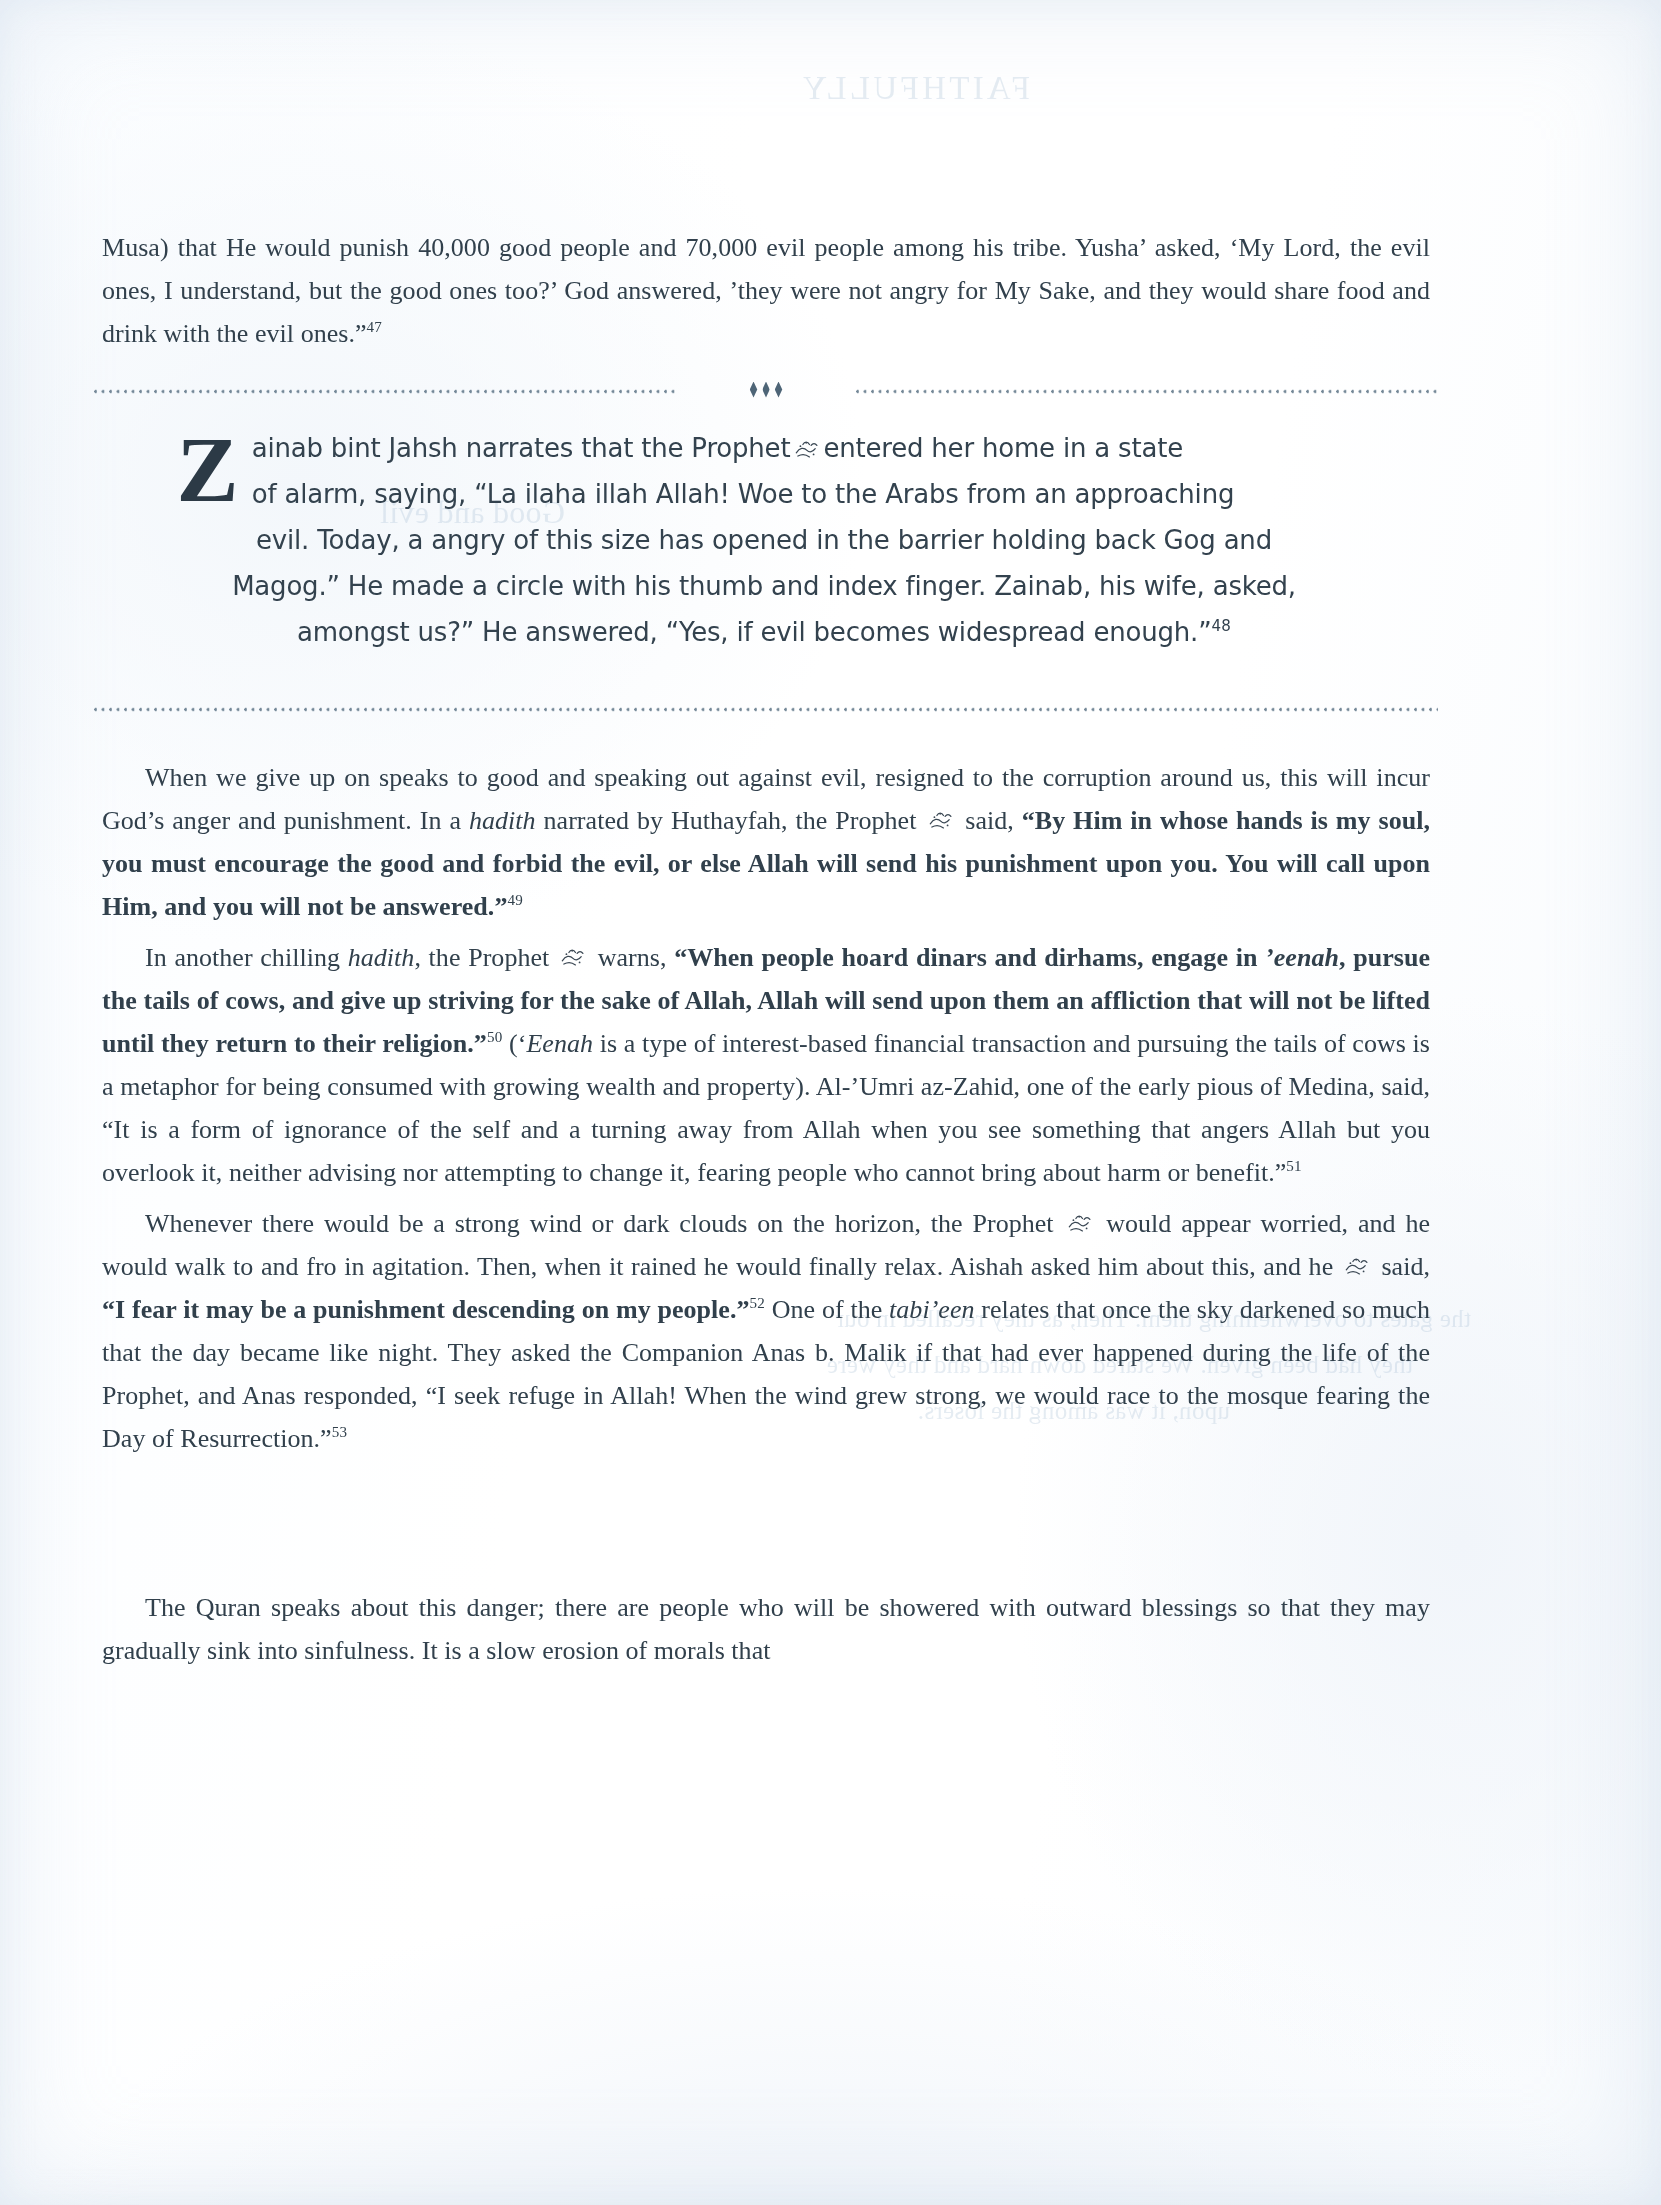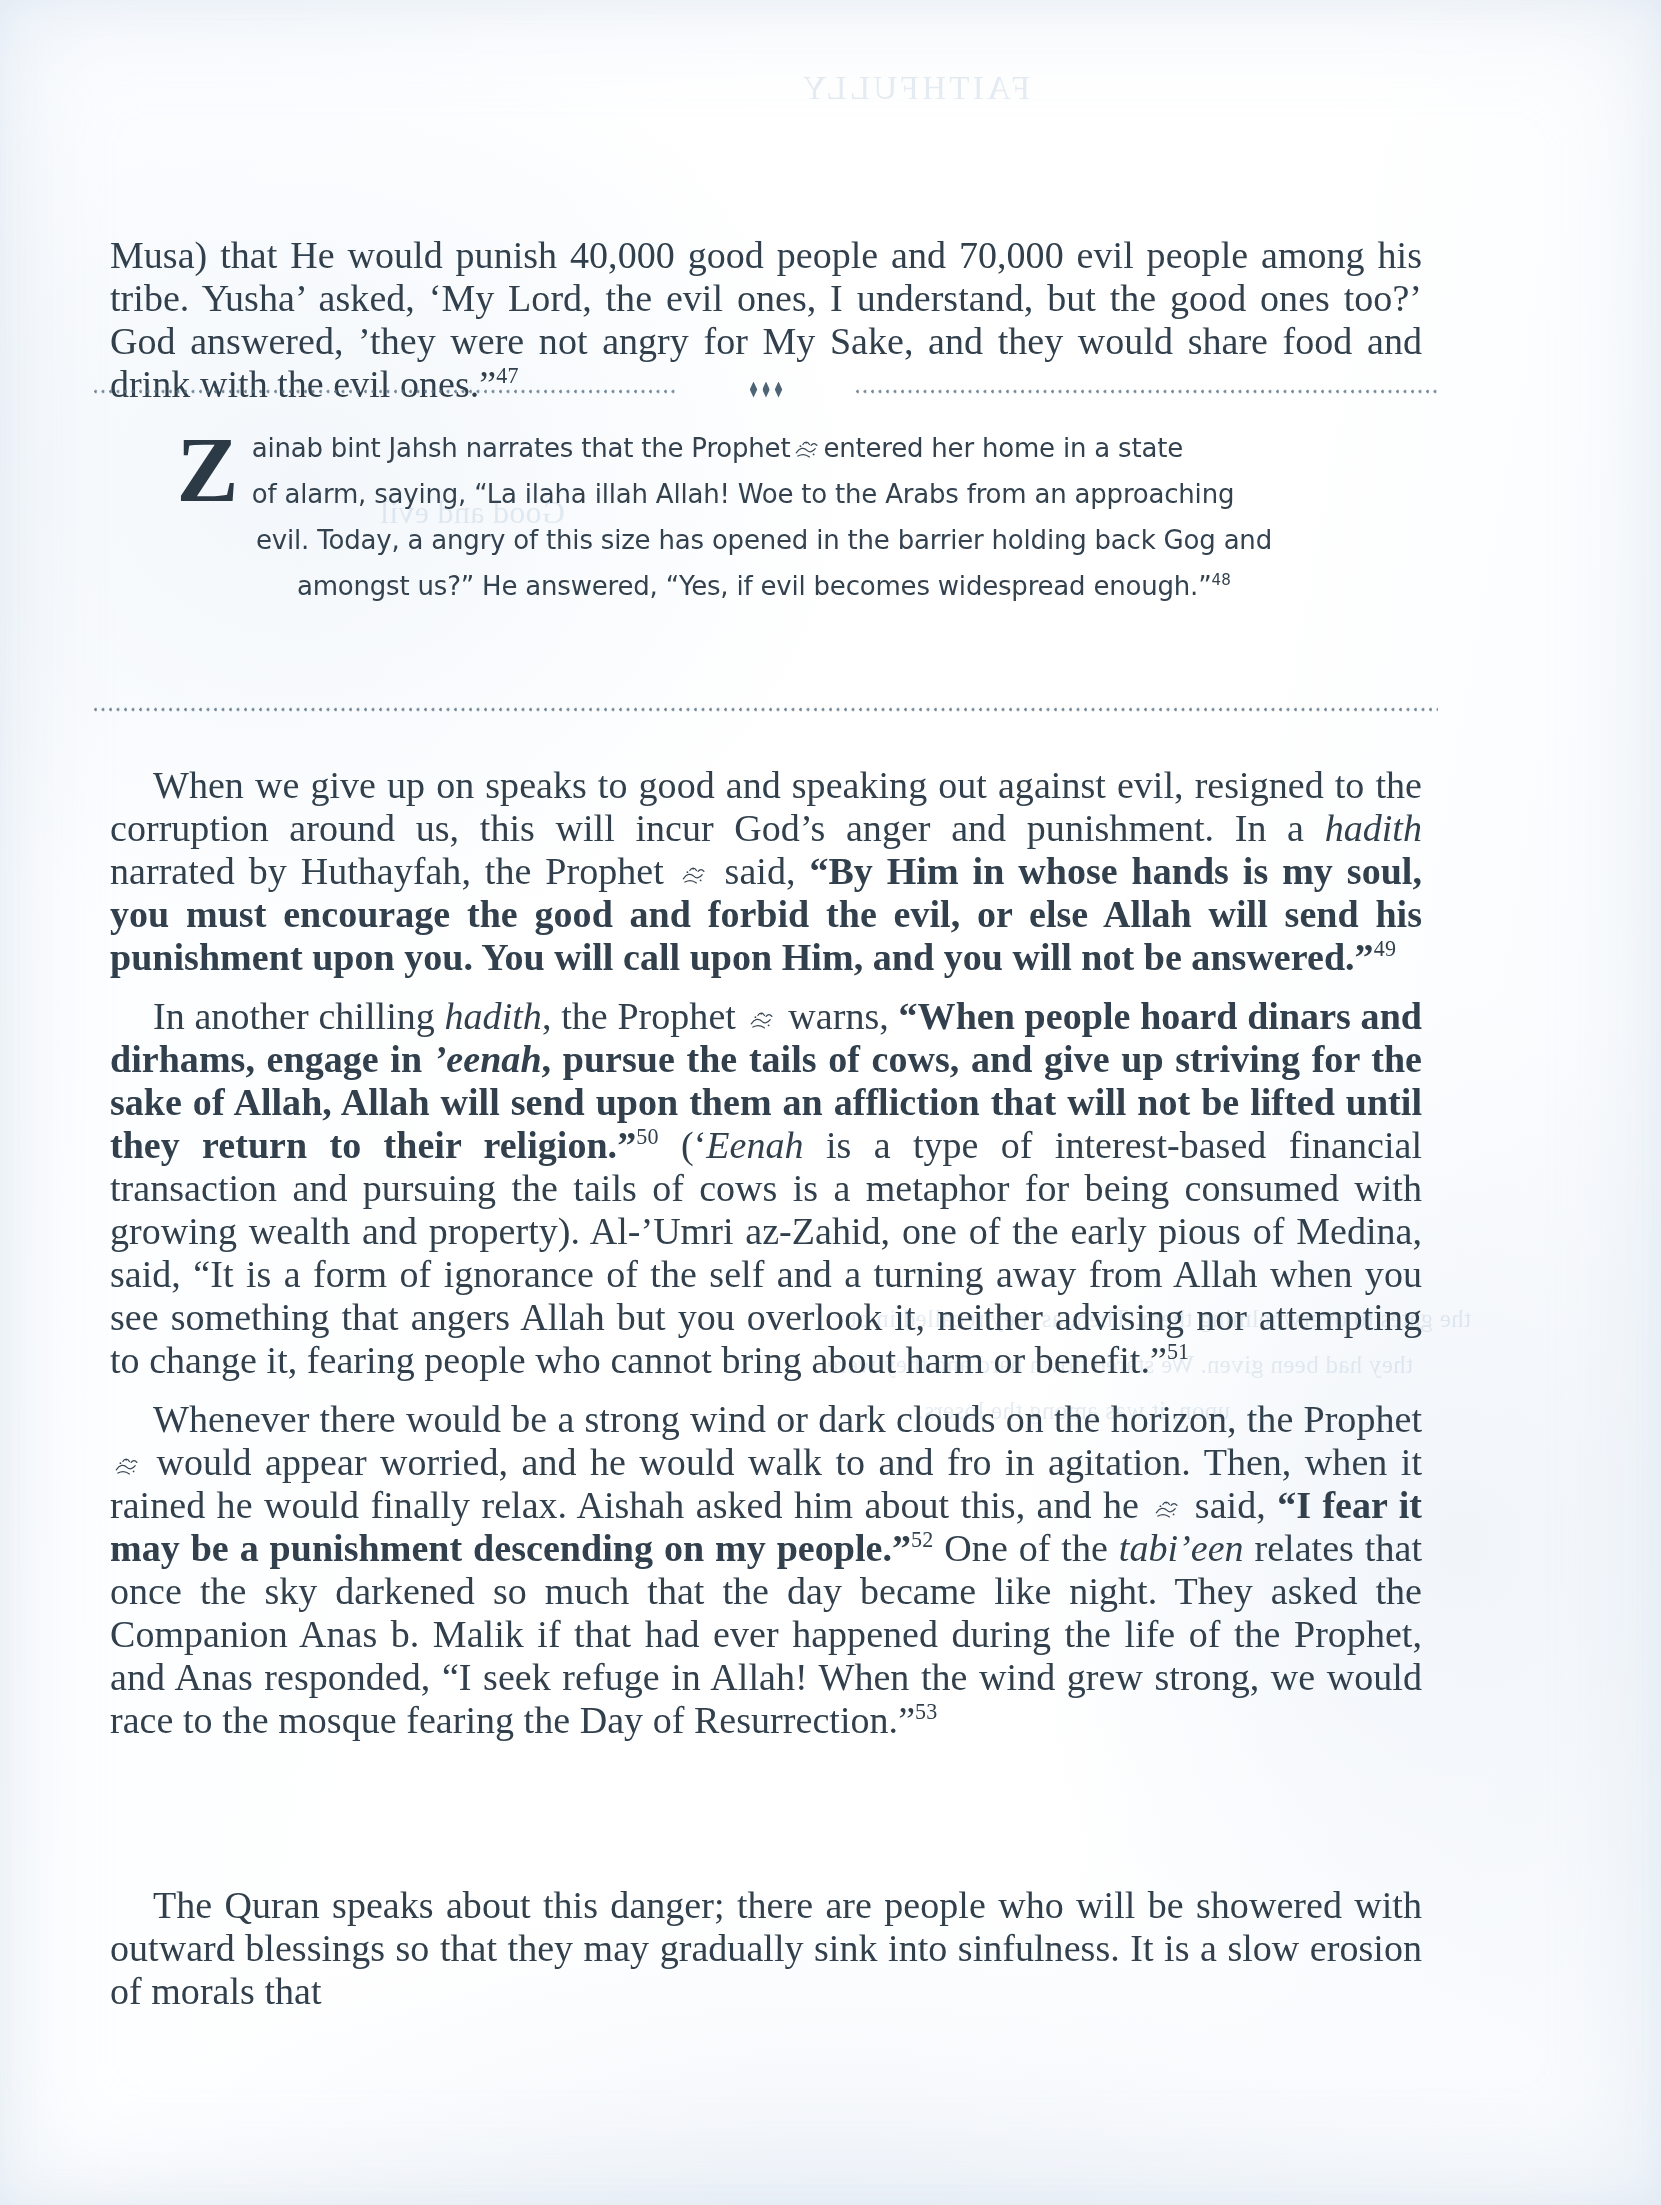--- a/index.html
+++ b/index.html
@@ -85,22 +85,22 @@
 
   
   .textblock {
     position: absolute;
     left: 94px;
     top: 218px;
     width: 1344px;
   }
 
   p.body {
-    margin: 16px;
-    font-size: 38px;
+    margin: 8px;
+    font-size: 26px;
     line-height: 43px;
     color: #31404c;
     text-align: justify;
     text-justify: inter-word;
     letter-spacing: 0.04px;
   }
   p.body.indent { text-indent: 43px; }
   p.body.flush  { text-indent: 0; }
 
   b.hadith { font-weight: bold; }
@@ -242,20 +242,21 @@
               <path d="M22 10 C24 7, 27 7, 29 10"></path>
             </g>
             <g fill="#3a4753">
               <circle cx="9" cy="11" r="1.1"></circle>
               <circle cx="16" cy="7" r="1"></circle>
               <circle cx="25" cy="21" r="1.1"></circle>
             </g>
           </svg></span><span>entered her home in a state</span></span>
     <span class="qline l2">of alarm, saying, “La ilaha illah Allah! Woe to the Arabs from an approaching</span>
     <span class="qline">evil. Today, a angry of this size has opened in the barrier holding back Gog and</span>
+    <span class="qline">Magog.” He made a circle with his thumb and index finger. Zainab, his wife, asked,</span>
     <span class="qline"><span>amongst us?” He answered, “Yes, if evil becomes widespread enough.”</span><sup class="fn">48</sup></span>
   </div>
 
   <div class="rule" style="top:702px;">
     <span class="dots full"></span>
   </div>
 
   <div class="textblock" style="top:748px;">
 
     <p class="body indent"><span>When we give up on speaks to good and speaking out against evil, resigned to the corruption around us, this will incur God’s anger and punishment. In a </span><i class="term">hadith</i><span> narrated by Huthayfah, the Prophet </span><span class="salla"><svg width="28" height="25" viewBox="0 0 34 30">

